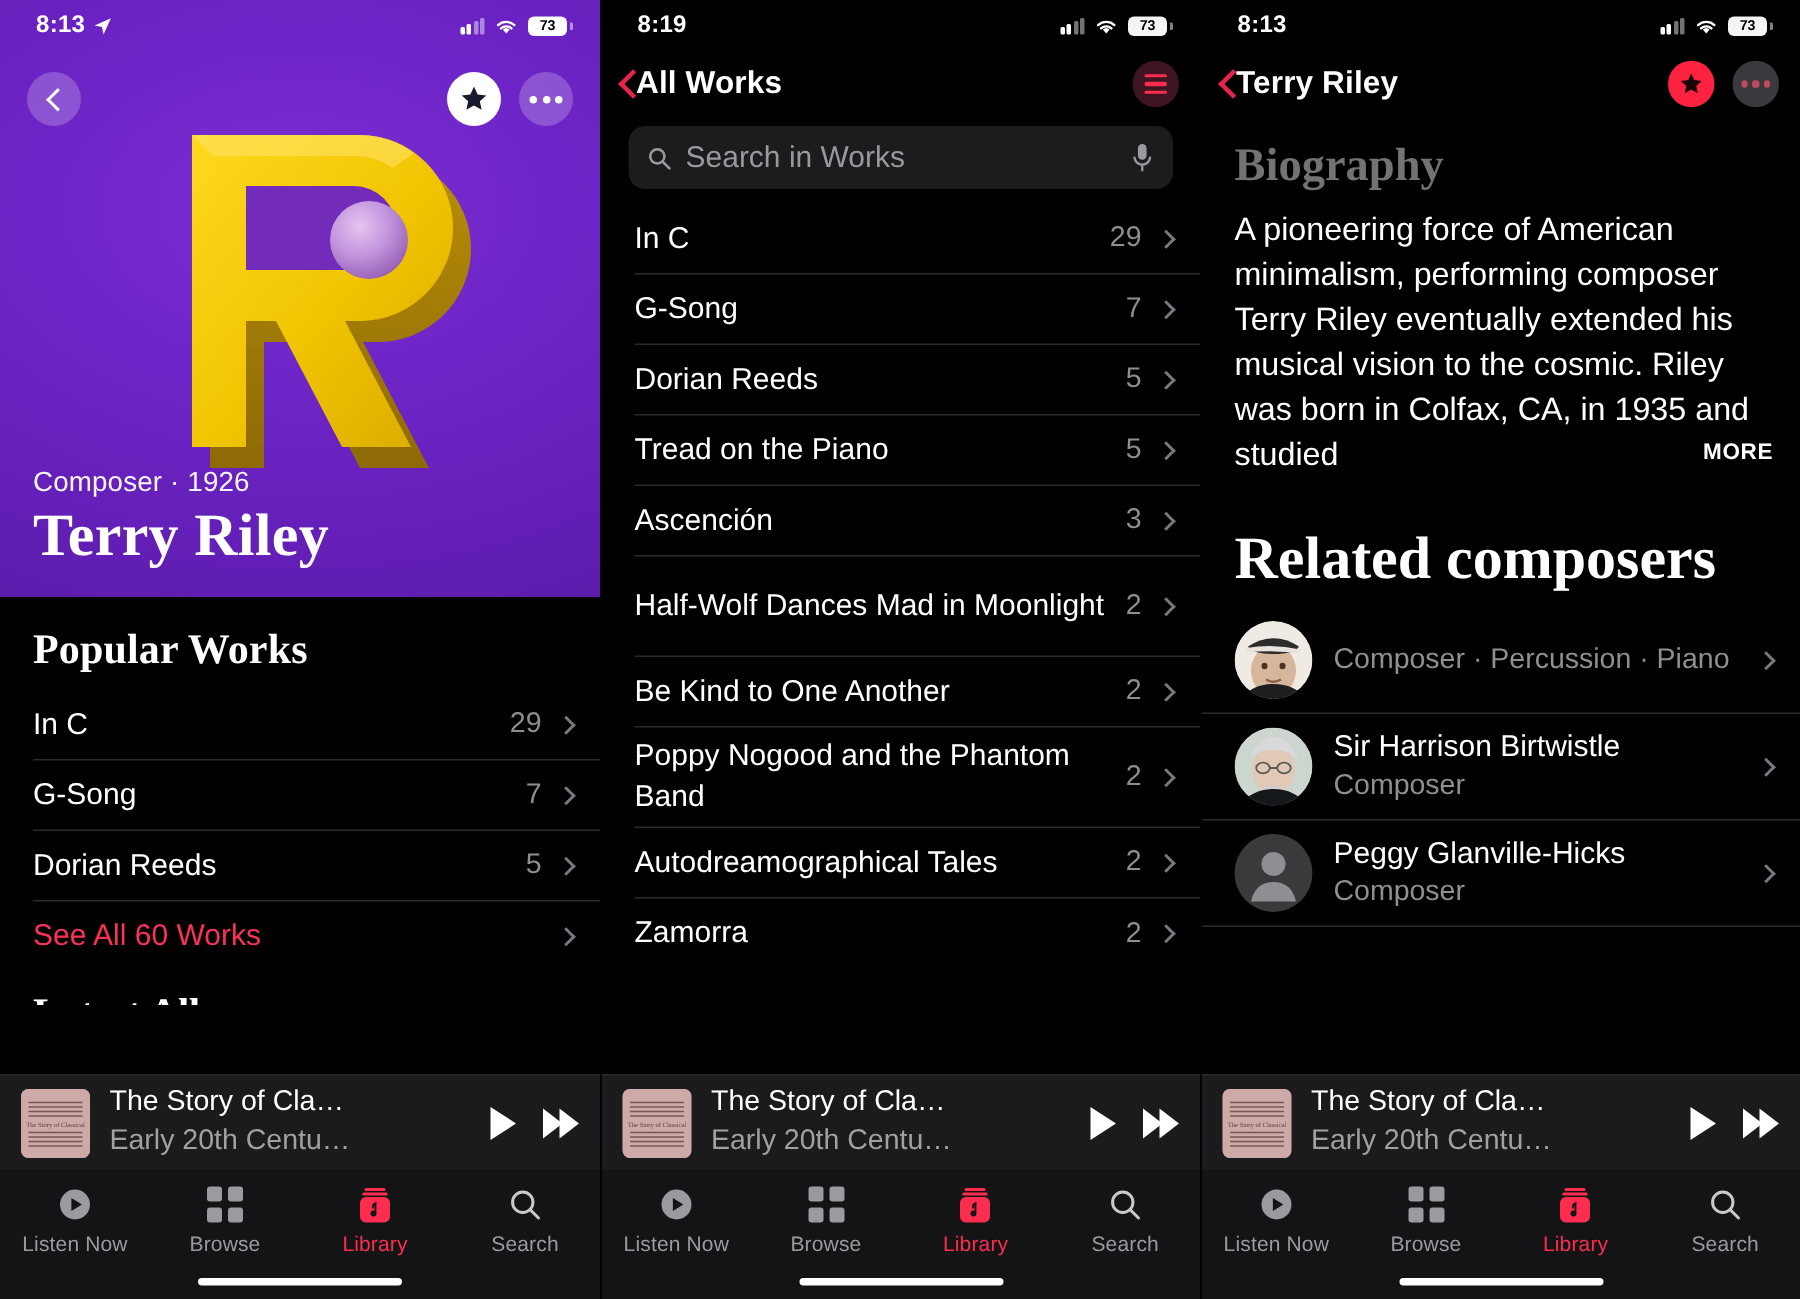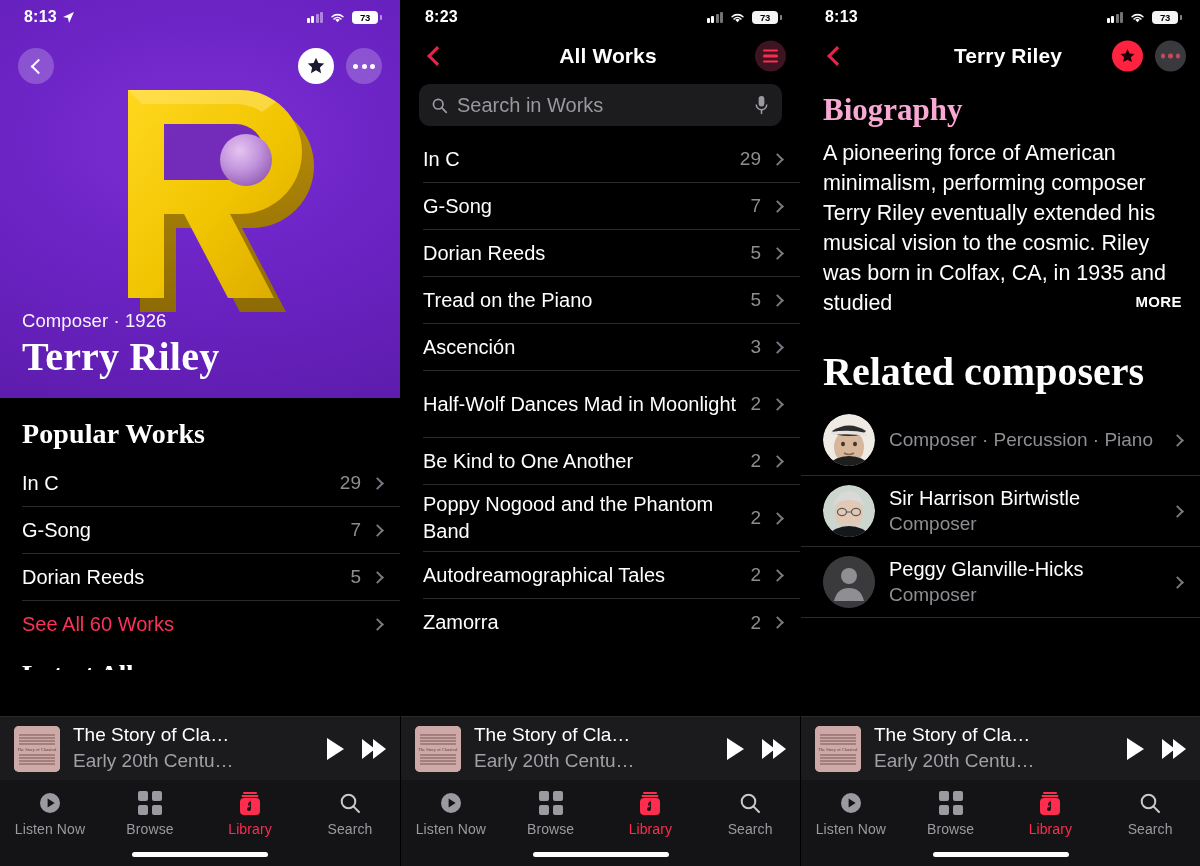--- a/index.html
+++ b/index.html
@@ -78,22 +78,22 @@
   .chev-r { width: 9px; height: 9px; border-top: 2.2px solid #787880;
             border-right: 2.2px solid #787880; transform: rotate(45deg); flex: 0 0 auto; }
   .row.link .row-label { color: #fc3158; }
   .row.tall { min-height: 67px; }
 
   
   .cut-head { font-family:"Liberation Serif", serif; font-weight:700; color:#fff;
               font-size: 27px; padding: 12px 22px 0; height: 22px; overflow: hidden; }
 
   
-  .navbar { height: 44px; display: flex; align-items: center; justify-content: center;
-            position: relative; padding: 0 23px; margin-left: 15px; }
+  .navbar { height: 44px; display: flex; align-items: center; 
+            position: relative; padding: 0 23px; }
   .nav-title { color: #fff; font-size: 21px; font-weight: 700; letter-spacing: .1px; }
   .nav-back { position: absolute; left: 14px; top: 50%; transform: translateY(-50%);
               width: 14px; height: 14px; border-left: 3.4px solid #e8244c;
               border-bottom: 3.4px solid #e8244c; transform: translateY(-50%) rotate(45deg); }
   .nav-right { position: absolute; right: 14px; top: 50%; transform: translateY(-50%);
                display: flex; gap: 12px; align-items: center; }
   .filter-btn { width: 31px; height: 31px; border-radius: 50%; background: #3d1420;
                 display:flex; flex-direction:column; align-items:center; justify-content:center; gap:3px; }
   .filter-btn i { display:block; height: 2.6px; background: #fc2d4e; border-radius: 2px; }
   .filter-btn i:nth-child(1){ width: 15px; }
@@ -109,21 +109,21 @@
   
   .searchwrap { padding: 6px 18px 10px; }
   .searchbox { height: 42px; border-radius: 11px; background: #1c1c1e;
                display: flex; align-items: center; padding: 0 12px; gap: 9px; }
   .s-icon { width: 17px; height: 17px; flex: 0 0 auto; }
   .s-icon circle, .s-icon line { stroke: #9a9aa0; }
   .s-text { flex: 1; color: #98989e; font-size: 20px; }
   .mic { width: 17px; flex: 0 0 auto; }
 
   
-  .bio-head { font-family:"Liberation Serif", serif; font-weight:700; color:#f9a8d4;
+  .bio-head { font-family:"Liberation Serif", serif; font-weight:700; color:#737373;
               font-size: 31px; padding: 14px 22px 10px; }
   .bio-body { color: #fff; font-size: 21.5px; line-height: 30px; padding: 0 22px;
               position: relative; }
   .more { position: absolute; right: 18px; bottom: 1px; background: #000;
           color: #fff; font-size: 15px; font-weight: 700; letter-spacing: .4px; padding-left: 12px; }
   .rel-head { font-family:"Liberation Serif", serif; font-weight:700; color:#fff;
               font-size: 40px; padding: 30px 22px 10px; }
   .crow { display: flex; align-items: center; padding: 9px 18px 9px 22px;
           border-bottom: 1px solid #2b2b2b; min-height: 64px; }
   .avatar { width: 52px; height: 52px; border-radius: 50%; flex: 0 0 auto; margin-right: 14px;
@@ -349,21 +349,21 @@
         </span>
         <span class="tab-lbl">Search</span>
       </div>
       <div class="homebar"></div>
     </div>
   </div>
 
   <div class="panel">
     <div class="statusbar">
       <div class="sb-time">
-        <span>8:23</span>
+        <span>8:19</span>
       </div>
       <div class="sb-right">
         <span class="sig">
             <i></i>
             <i></i>
             <i></i>
             <i></i>
           </span>
         <svg width="17" height="13" viewBox="0 0 20 15">
           <path d="M10 13.2 L7.3 10.1 a4 4 0 0 1 5.4 0 Z" fill="#fff"></path>

